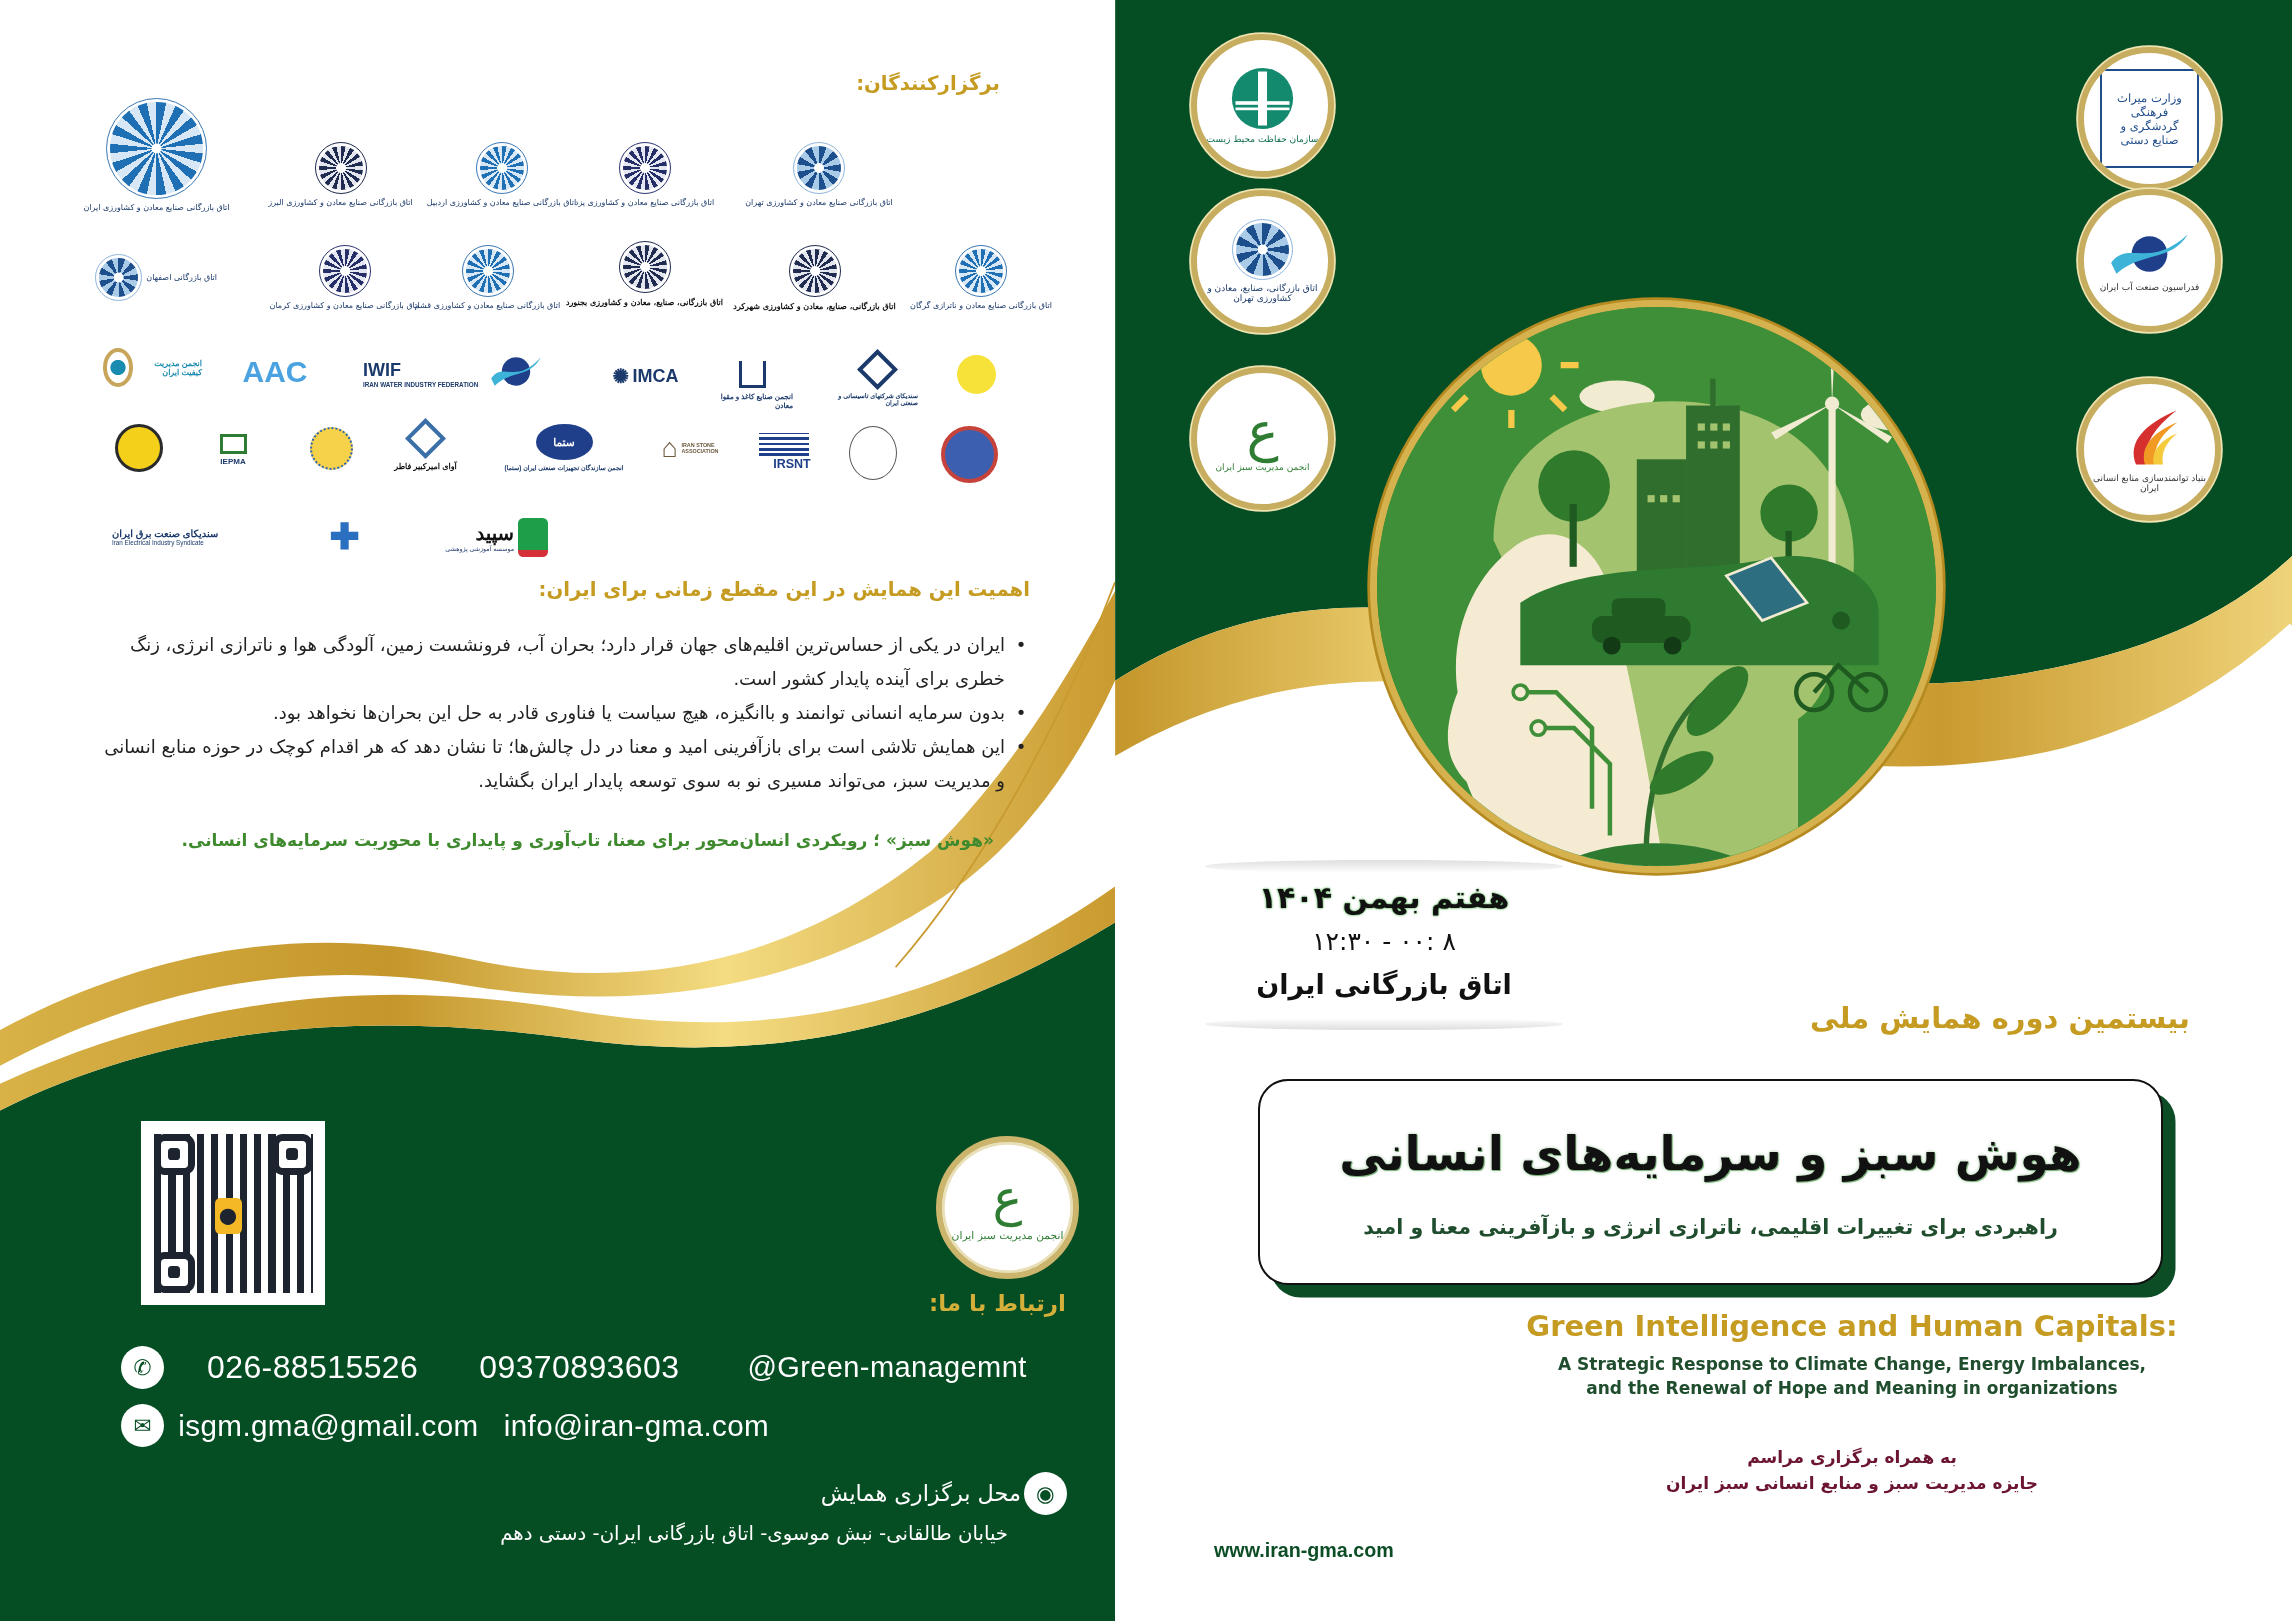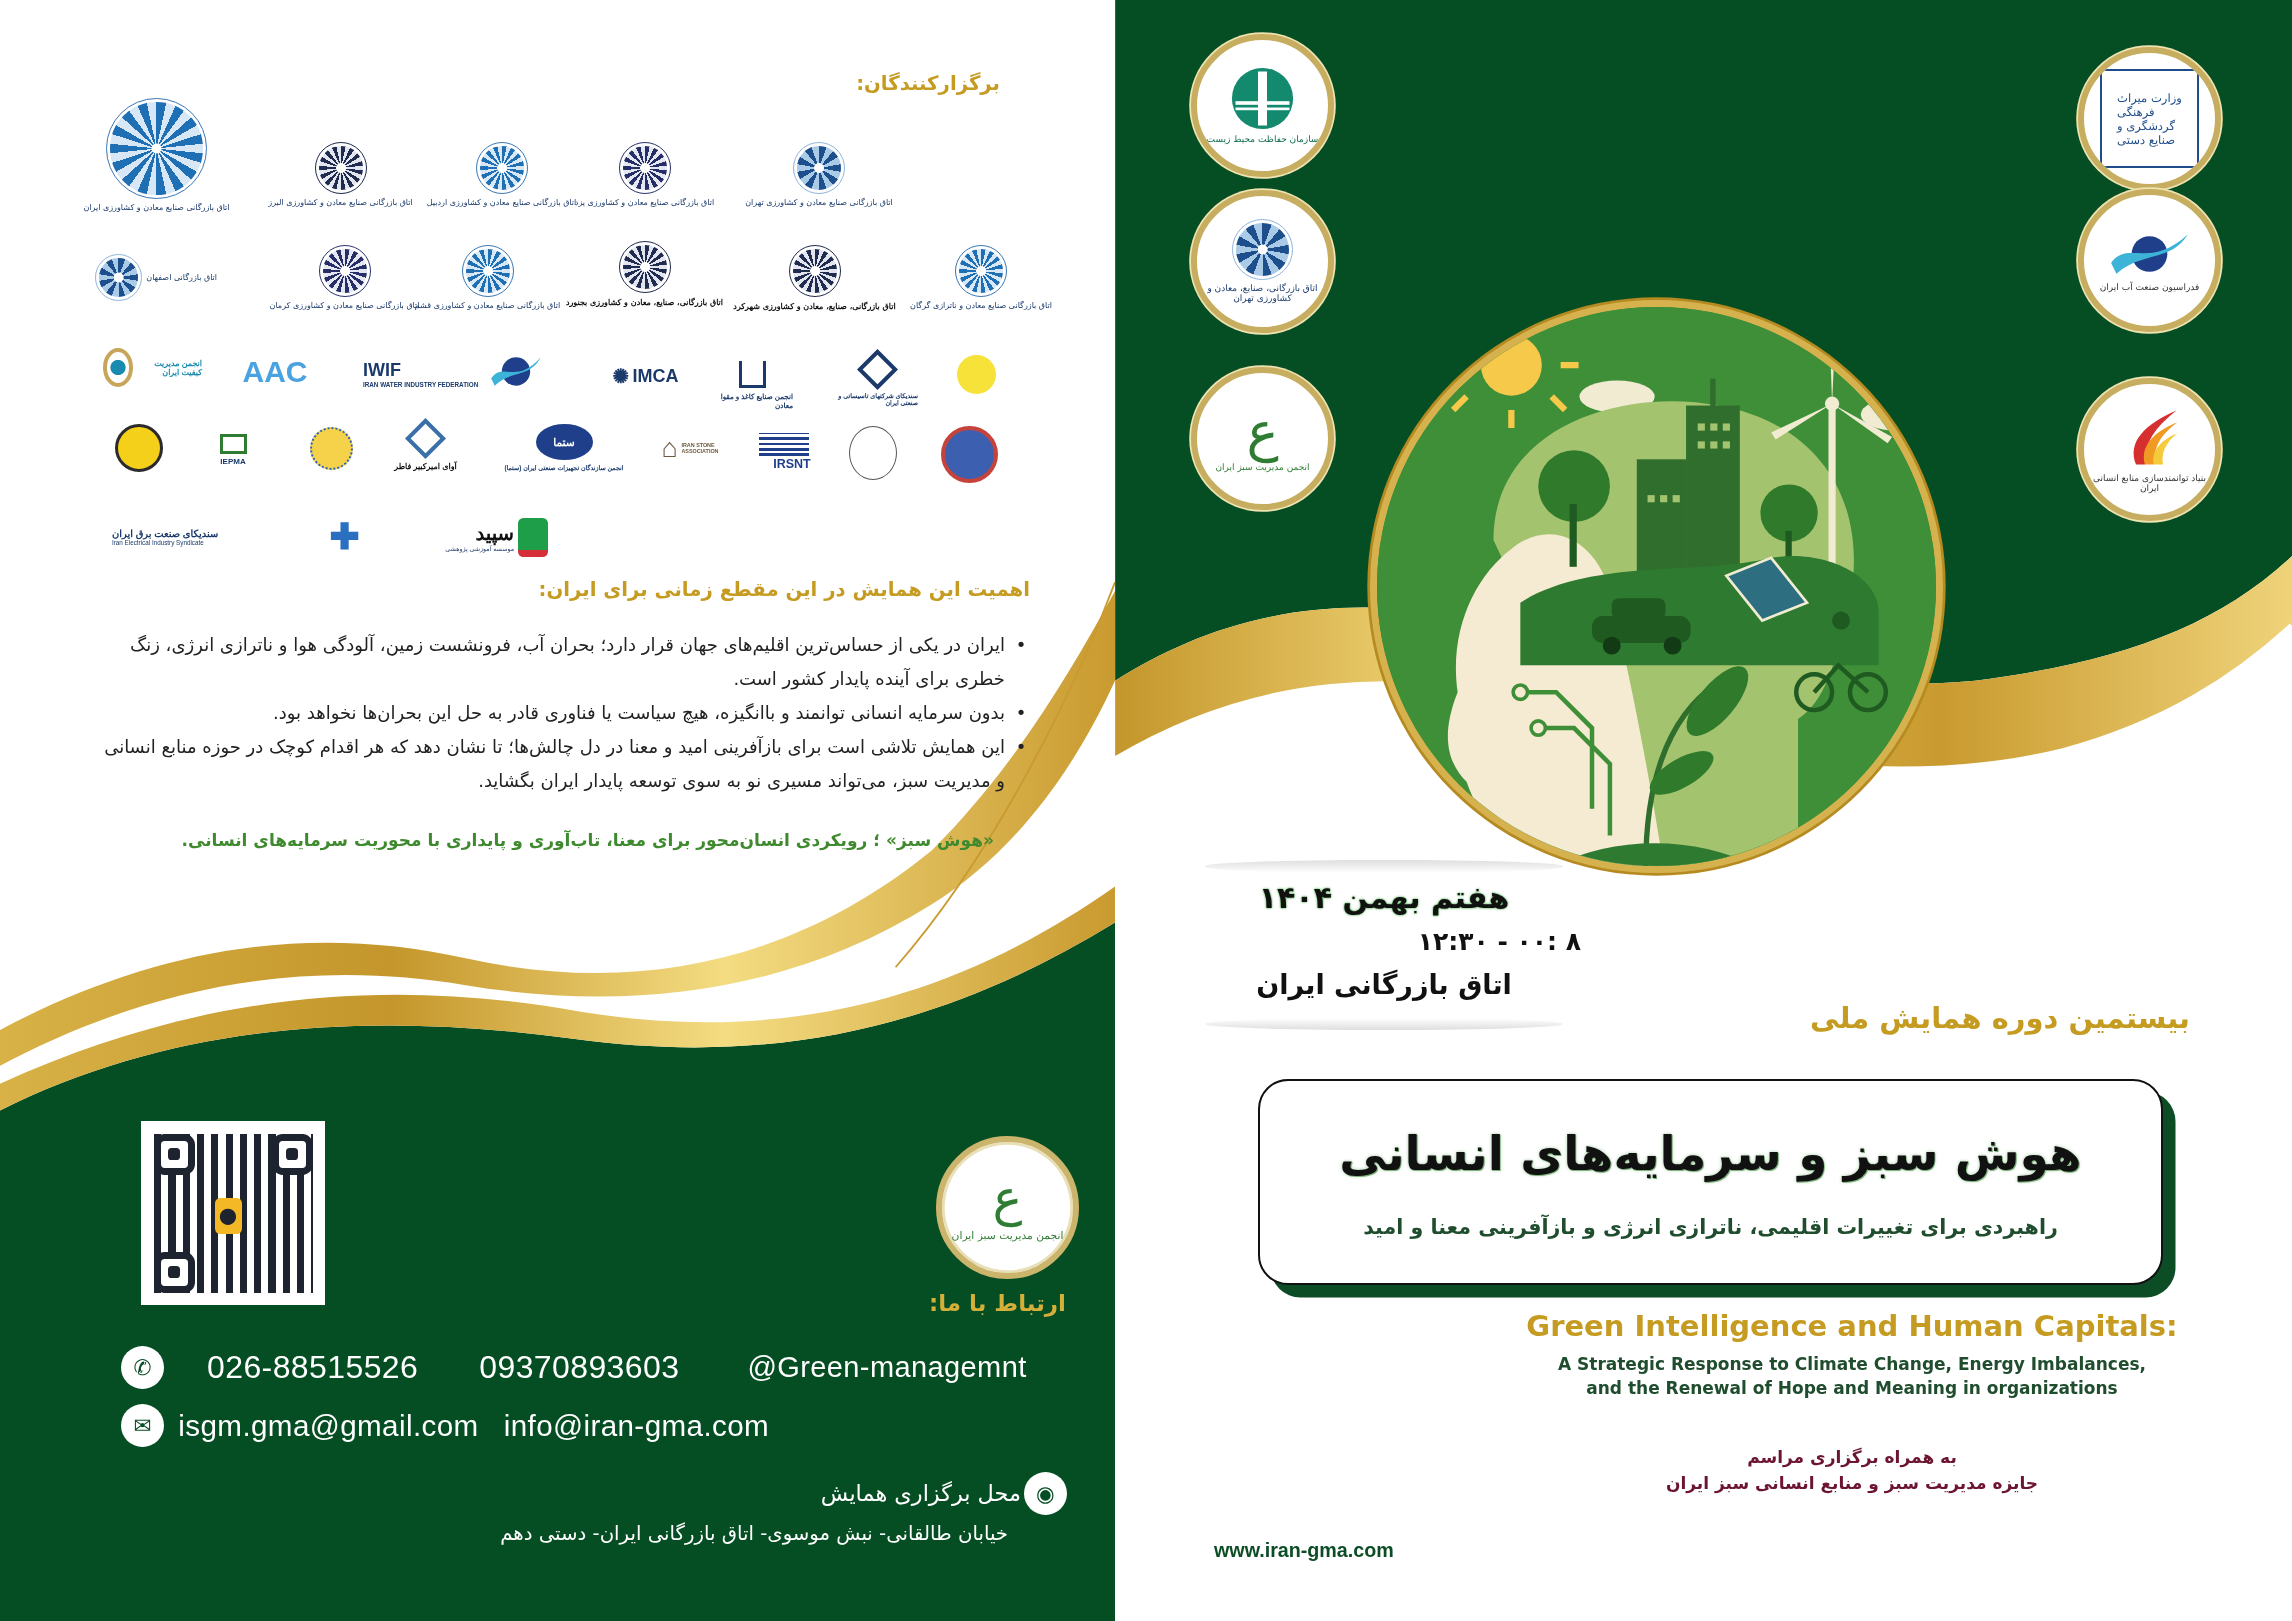--- a/index.html
+++ b/index.html
@@ -93,21 +93,21 @@
     position: absolute; left: 255px; top: 300px; width: 573px; height: 573px; border-radius: 50%;
     border: 7.2px solid #d6b24e; background: #3f8f3a; overflow: hidden;
     box-shadow: 0 0 0 2.7px #b58a21;
   }
 
   .date-block {
     position: absolute; left: 72px; top: 860px; width: 394px; text-align: center; direction: rtl;
   }
   .date-block .shadow-bar { height: 12.5px; background: linear-gradient(180deg, rgba(0,0,0,0.13), rgba(0,0,0,0)); border-radius: 50%; margin: 0 18px; }
   .date-main { font-size: 30px; font-weight: bold; color: #111; text-shadow: 0 0 2.7px #7bc47a, 0 0 1.8px #4caf50; margin-top: 7.2px; }
-  .date-time { font-size: 25px; font-weight: bold; color: #111; margin-top: 12.5px; text-align: right; }
+  .date-time { font-size: 25px; font-weight: normal; color: #111; margin-top: 12.5px; }
   .date-venue { font-size: 27px; font-weight: bold; color: #111; margin-top: 12.5px; }
   .date-block .shadow-bar.bottom { margin-top: 18px; background: linear-gradient(0deg, rgba(0,0,0,0.13), rgba(0,0,0,0)); }
 
   .edition { position: absolute; right: 103px; top: 1001px; color: #c59b21; font-size: 29px; font-weight: bold; direction: rtl; }
 
   .title-box {
     position: absolute; left: 143px; top: 1079px; width: 905px; height: 206px;
     background: #fff; border: 2.7px solid #111; border-radius: 30px;
     box-shadow: 12.5px 12.5px 0 #0c4d26;
     display: flex; flex-direction: column; align-items: center; justify-content: center; direction: rtl;
@@ -352,21 +352,21 @@
   <div class="badge" style="left:76px; top:190px;">
     <div class="wheel light" style="width:59px;height:59px;"></div>
     <div class="b-cap" style="color:#1b3a6b;">اتاق بازرگانی، صنایع، معادن و کشاورزی تهران</div>
   </div>
   <div class="badge" style="left:76px; top:367px;">
     <div style="font-size:54px; color:#2e7d32; line-height:1; font-family:'DejaVu Serif',serif;">ع</div>
     <div class="b-cap" style="color:#2e7d32;">انجمن مدیریت سبز ایران</div>
   </div>
 
   <div class="badge" style="left:963px; top:47px;">
-    <div style="width:99px;height:99px;border:2.7px solid #1f4d8a;display:flex;align-items:center;justify-content:center;text-align:left;color:#1f4d8a;font-size:11.6px;direction:rtl;padding:15px;font-family:'DejaVu Serif',serif;">وزارت میراث فرهنگی گردشگری و صنایع دستی</div>
+    <div style="width:99px;height:99px;border:2.7px solid #1f4d8a;display:flex;align-items:center;justify-content:center;text-align:center;color:#1f4d8a;font-size:11.6px;direction:rtl;padding:9px;font-family:'DejaVu Serif',serif;">وزارت میراث فرهنگی گردشگری و صنایع دستی</div>
   </div>
   <div class="badge" style="left:963px; top:189px;justify-content:center;">
     <svg width="81" height="50" viewBox="0 0 90 56">
       <circle cx="45" cy="28" r="20" fill="#1f3f8a"></circle>
       <path d="M2,38 C20,12 45,46 88,6 C68,38 38,24 8,50 Z" fill="#3db3d8"></path>
     </svg>
     <div class="b-cap" style="color:#333;">فدراسیون صنعت آب ایران</div>
   </div>
   <div class="badge" style="left:963px; top:378px;">
     <svg width="63" height="63" viewBox="0 0 70 70">

